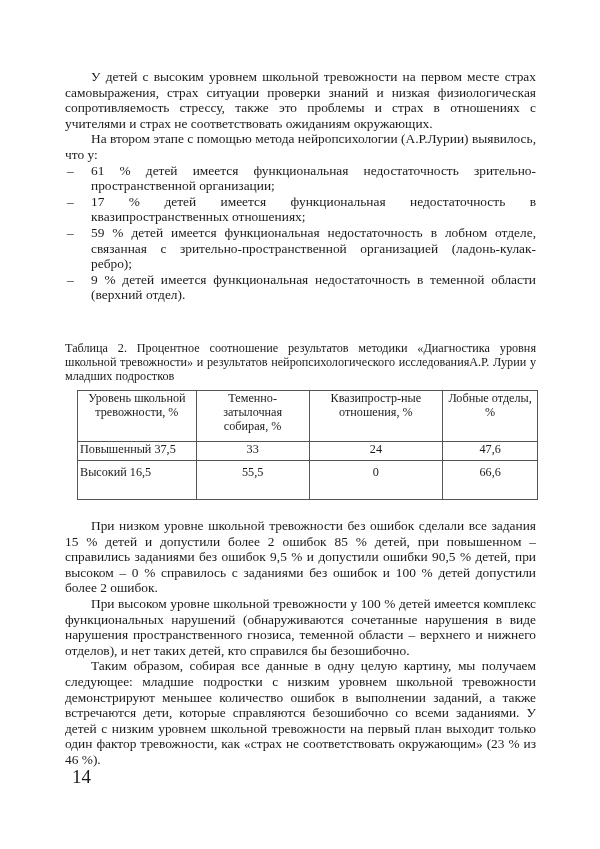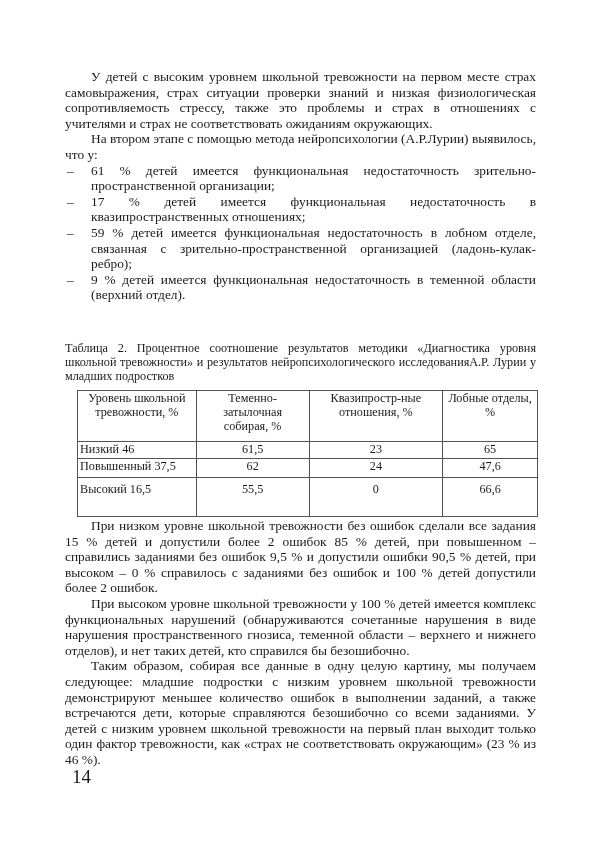--- a/index.html
+++ b/index.html
@@ -52,29 +52,23 @@
     </colgroup>
     <thead>
       <tr>
         <th>Уровень школьной тревожности, %</th>
         <th>Теменно-затылочная собирая, %</th>
         <th>Квазипростр-ные отношения, %</th>
         <th>Лобные отделы, %</th>
       </tr>
     </thead>
     <tbody>
-      <tr class="r1">
-        <td class="first">Низкий 46</td>
-        <td>61,5</td>
-        <td>23</td>
-        <td>65</td>
-      </tr>
       <tr class="r2">
         <td class="first">Повышенный 37,5</td>
-        <td>62</td>
+        <td>33</td>
         <td>24</td>
         <td>47,6</td>
       </tr>
       <tr class="r3">
         <td class="first">Высокий 16,5</td>
         <td>55,5</td>
         <td>0</td>
         <td>66,6</td>
       </tr>
     </tbody>

